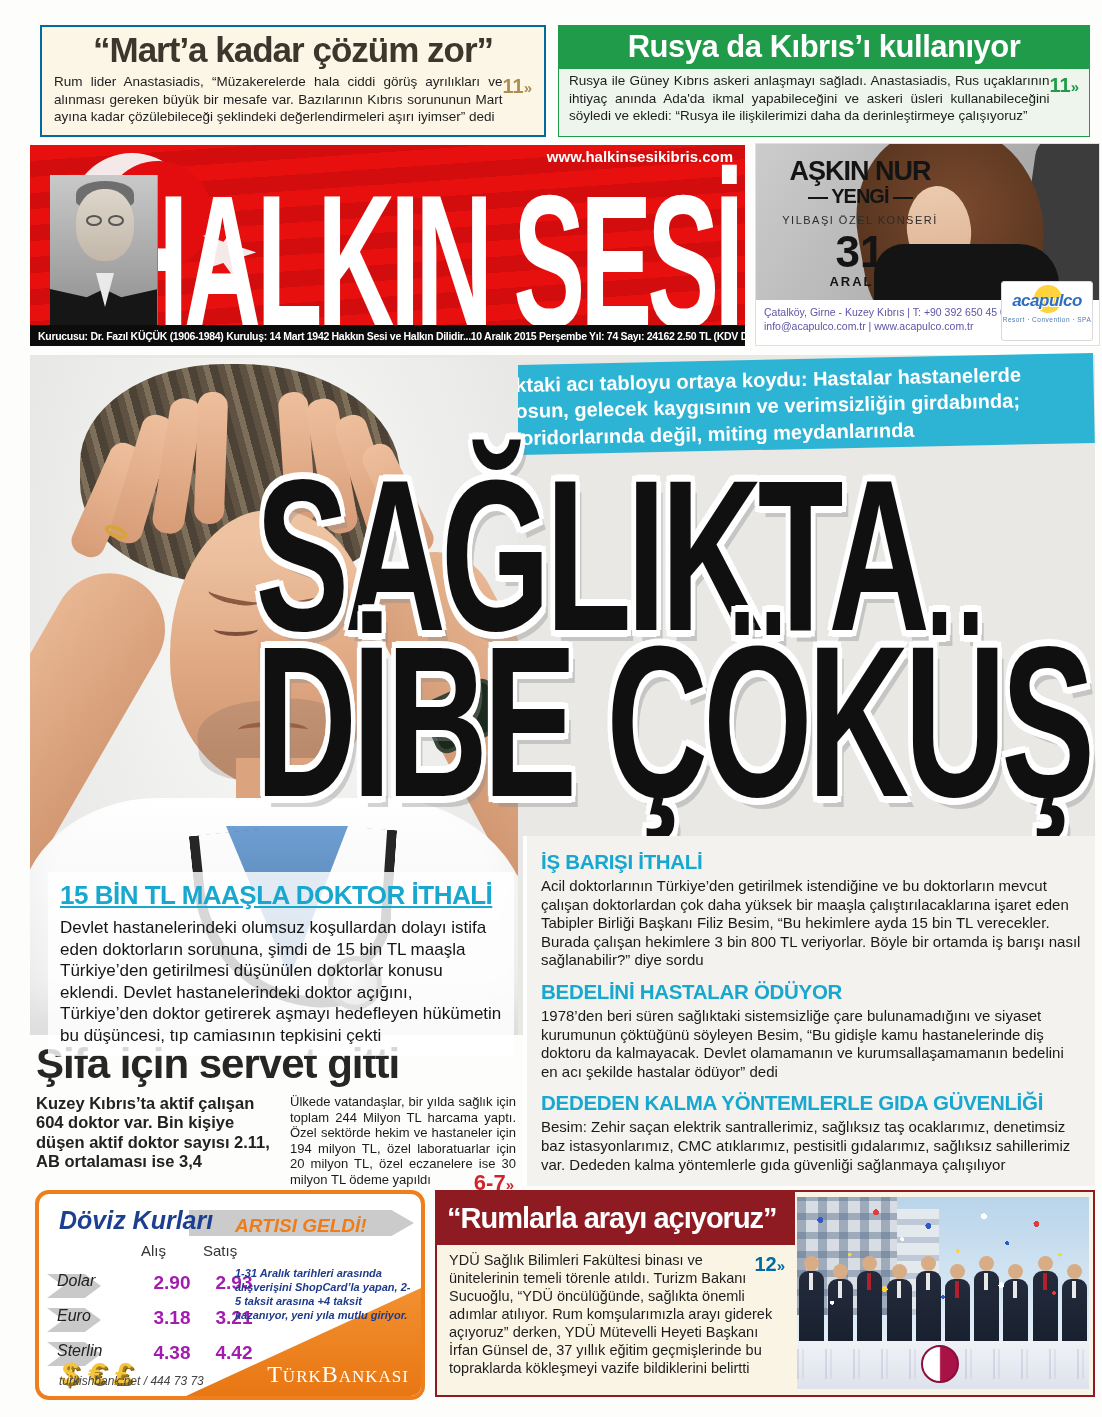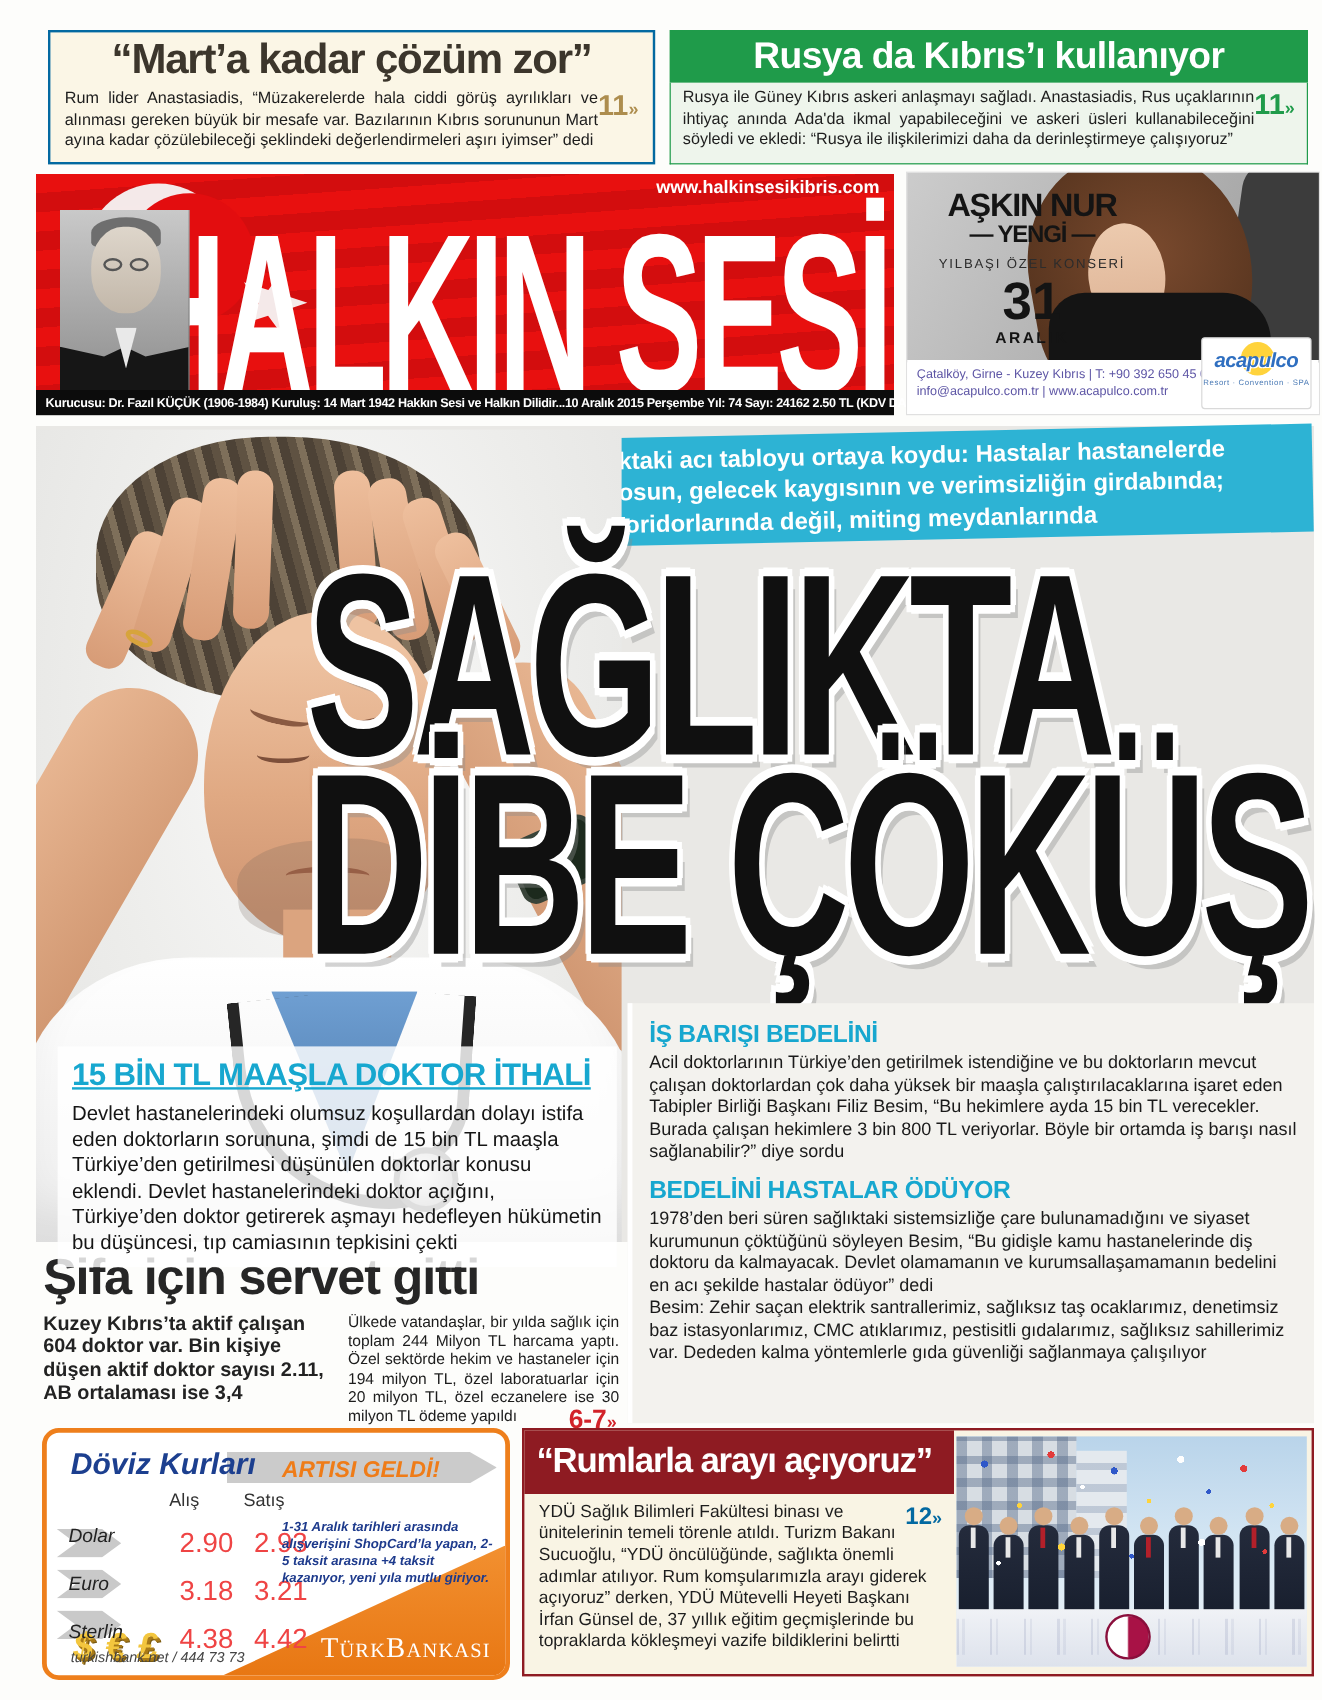--- a/index.html
+++ b/index.html
@@ -6,21 +6,21 @@
   body { background:#ffffff; font-family:"Liberation Sans", sans-serif; }
   .page { position:relative; width:1102px; height:1417px; background:#fdfdfb; overflow:hidden;
           font-family:"Liberation Sans", sans-serif; }
 
   
   .box-tl { position:absolute; left:40px; top:25px; width:506px; height:112px;
             background:#fbf6e6; border:2px solid #0369a1; padding:2px 12px 4px; }
   .box-tl h2 { font-size:35px; letter-spacing:-1px; color:#3c362c; text-align:center; margin:1px 0 3px; }
   .teaser-body { font-size:13.5px; line-height:1.3; color:#1d1d1d; text-align:justify; }
   .ref { float:right; font-weight:bold; white-space:nowrap; }
-  .ref b { font-size:24px; }
+  .ref b { font-size:20px; }
   .ref .arr { font-size:15px; }
   .gold { color:#ad8d4e; }
   .green { color:#1f9b4a; }
   .darkred { color:#0369a1; }
   .red { color:#d2232a; }
 
   .box-tr { position:absolute; left:558px; top:25px; width:532px; height:112px; }
   .box-tr .band { height:44px; background:#1f9b4a; }
   .box-tr .band h2 { color:#fff; font-size:31px; line-height:44px; text-align:center; letter-spacing:-0.5px; }
   .box-tr .trbody { height:68px; background:#eef5ec; border:1px solid #1f9b4a; border-top:none; padding:3px 10px; }
@@ -158,21 +158,21 @@
   .dv-title { position:absolute; left:20px; top:12px; font-size:25px; font-weight:bold; font-style:italic;
               color:#1c3f8f; z-index:2; }
   .dv-band { position:absolute; left:150px; top:16px; width:225px; height:26px; background:#cbcbcb;
              clip-path:polygon(0 0,90% 0,100% 50%,90% 100%,0 100%); z-index:1; }
   .chev { position:absolute; width:54px; height:24px; background:#c9c9c9;
           clip-path:polygon(0 0,70% 0,100% 50%,70% 100%,0 100%,30% 50%); }
   .dv-table { position:absolute; left:18px; top:48px; display:grid; grid-template-columns:84px 62px 62px;
               row-gap:13px; z-index:2; }
   .dv-h { font-size:15px; color:#333; text-align:left; }
   .dv-c { font-style:italic; font-size:16px; color:#222; }
-  .dv-v { font-weight:normal; font-size:23px; color:#ef4444; text-align:center; }
+  .dv-v { font-weight:bold; font-size:19px; color:#a21caf; text-align:center; }
   .dv-sym { position:absolute; left:22px; top:162px; font-size:30px; font-weight:bold; font-style:italic;
             color:#f3c63e; text-shadow:2px 2px 0 #a87a18,3px 3px 0 #7a5a10; letter-spacing:10px; }
   .dv-foot { position:absolute; left:20px; bottom:8px; font-size:12px; font-style:italic; color:#444; }
   .dv-promo1 { position:absolute; left:196px; top:22px; width:184px; font-size:19px; font-weight:bold;
                font-style:italic; color:#ef7c18; line-height:1.05; z-index:2; }
   .dv-promo2 { position:absolute; left:196px; top:72px; width:178px; font-size:11px; font-weight:bold;
                font-style:italic; color:#1d3a8c; line-height:1.28; z-index:2; }
   .dv-wedge { position:absolute; right:0; bottom:0; width:235px; height:108px;
               background:linear-gradient(#f29030,#e87713); clip-path:polygon(100% 0,100% 100%,0 100%); }
   .dv-bank { position:absolute; right:12px; bottom:8px; font-family:"Liberation Serif", serif;
@@ -340,24 +340,25 @@
     <div class="bh">SAĞLIKTA</div>
     <div class="bh">DİBE ÇÖKÜŞ</div>
   </div>
 
   <section class="overlay-story">
     <h3>15 BİN TL MAAŞLA DOKTOR İTHALİ</h3>
     <p>Devlet hastanelerindeki olumsuz koşullardan dolayı istifa eden doktorların sorununa, şimdi de 15 bin TL maaşla Türkiye’den getirilmesi düşünülen doktorlar konusu eklendi. Devlet hastanelerindeki doktor açığını, Türkiye’den doktor getirerek aşmayı hedefleyen hükümetin bu düşüncesi, tıp camiasının tepkisini çekti</p>
   </section>
 
   <section class="rightcol">
-    <h3>İŞ BARIŞI BEDELİNİ</h3>
+    <h3>İŞ BARIŞI İTHALİ</h3>
     <p>Acil doktorlarının Türkiye’den getirilmek istendiğine ve bu doktorların mevcut çalışan doktorlardan çok daha yüksek bir maaşla çalıştırılacaklarına işaret eden Tabipler Birliği Başkanı Filiz Besim, “Bu hekimlere ayda 15 bin TL verecekler. Burada çalışan hekimlere 3 bin 800 TL veriyorlar. Böyle bir ortamda iş barışı nasıl sağlanabilir?” diye sordu</p>
     <h3>BEDELİNİ HASTALAR ÖDÜYOR</h3>
     <p>1978’den beri süren sağlıktaki sistemsizliğe çare bulunamadığını ve siyaset kurumunun çöktüğünü söyleyen Besim, “Bu gidişle kamu hastanelerinde diş doktoru da kalmayacak. Devlet olamamanın ve kurumsallaşamamanın bedelini en acı şekilde hastalar ödüyor” dedi</p>
+    <h3>DEDEDEN KALMA YÖNTEMLERLE GIDA GÜVENLİĞİ</h3>
     <p>Besim: Zehir saçan elektrik santrallerimiz, sağlıksız taş ocaklarımız, denetimsiz baz istasyonlarımız, CMC atıklarımız, pestisitli gıdalarımız, sağlıksız sahillerimiz var. Dededen kalma yöntemlerle gıda güvenliği sağlanmaya çalışılıyor</p>
   </section>
 
   <section class="servet">
     <h2>Şifa için servet gitti</h2>
     <div class="cols">
       <div class="deck">Kuzey Kıbrıs’ta aktif çalışan 604 doktor var. Bin kişiye düşen aktif doktor sayısı 2.11, AB ortalaması ise 3,4</div>
       <div class="sbody">Ülkede vatandaşlar, bir yılda sağlık için toplam 244 Milyon TL harcama yaptı. Özel sektörde hekim ve hastaneler için 194 milyon TL, özel laboratuarlar için 20 milyon TL, özel eczanelere ise 30 milyon TL ödeme yapıldı</div>
     </div>
     <span class="ref red"><b>6-7</b><span class="arr">»</span></span>

